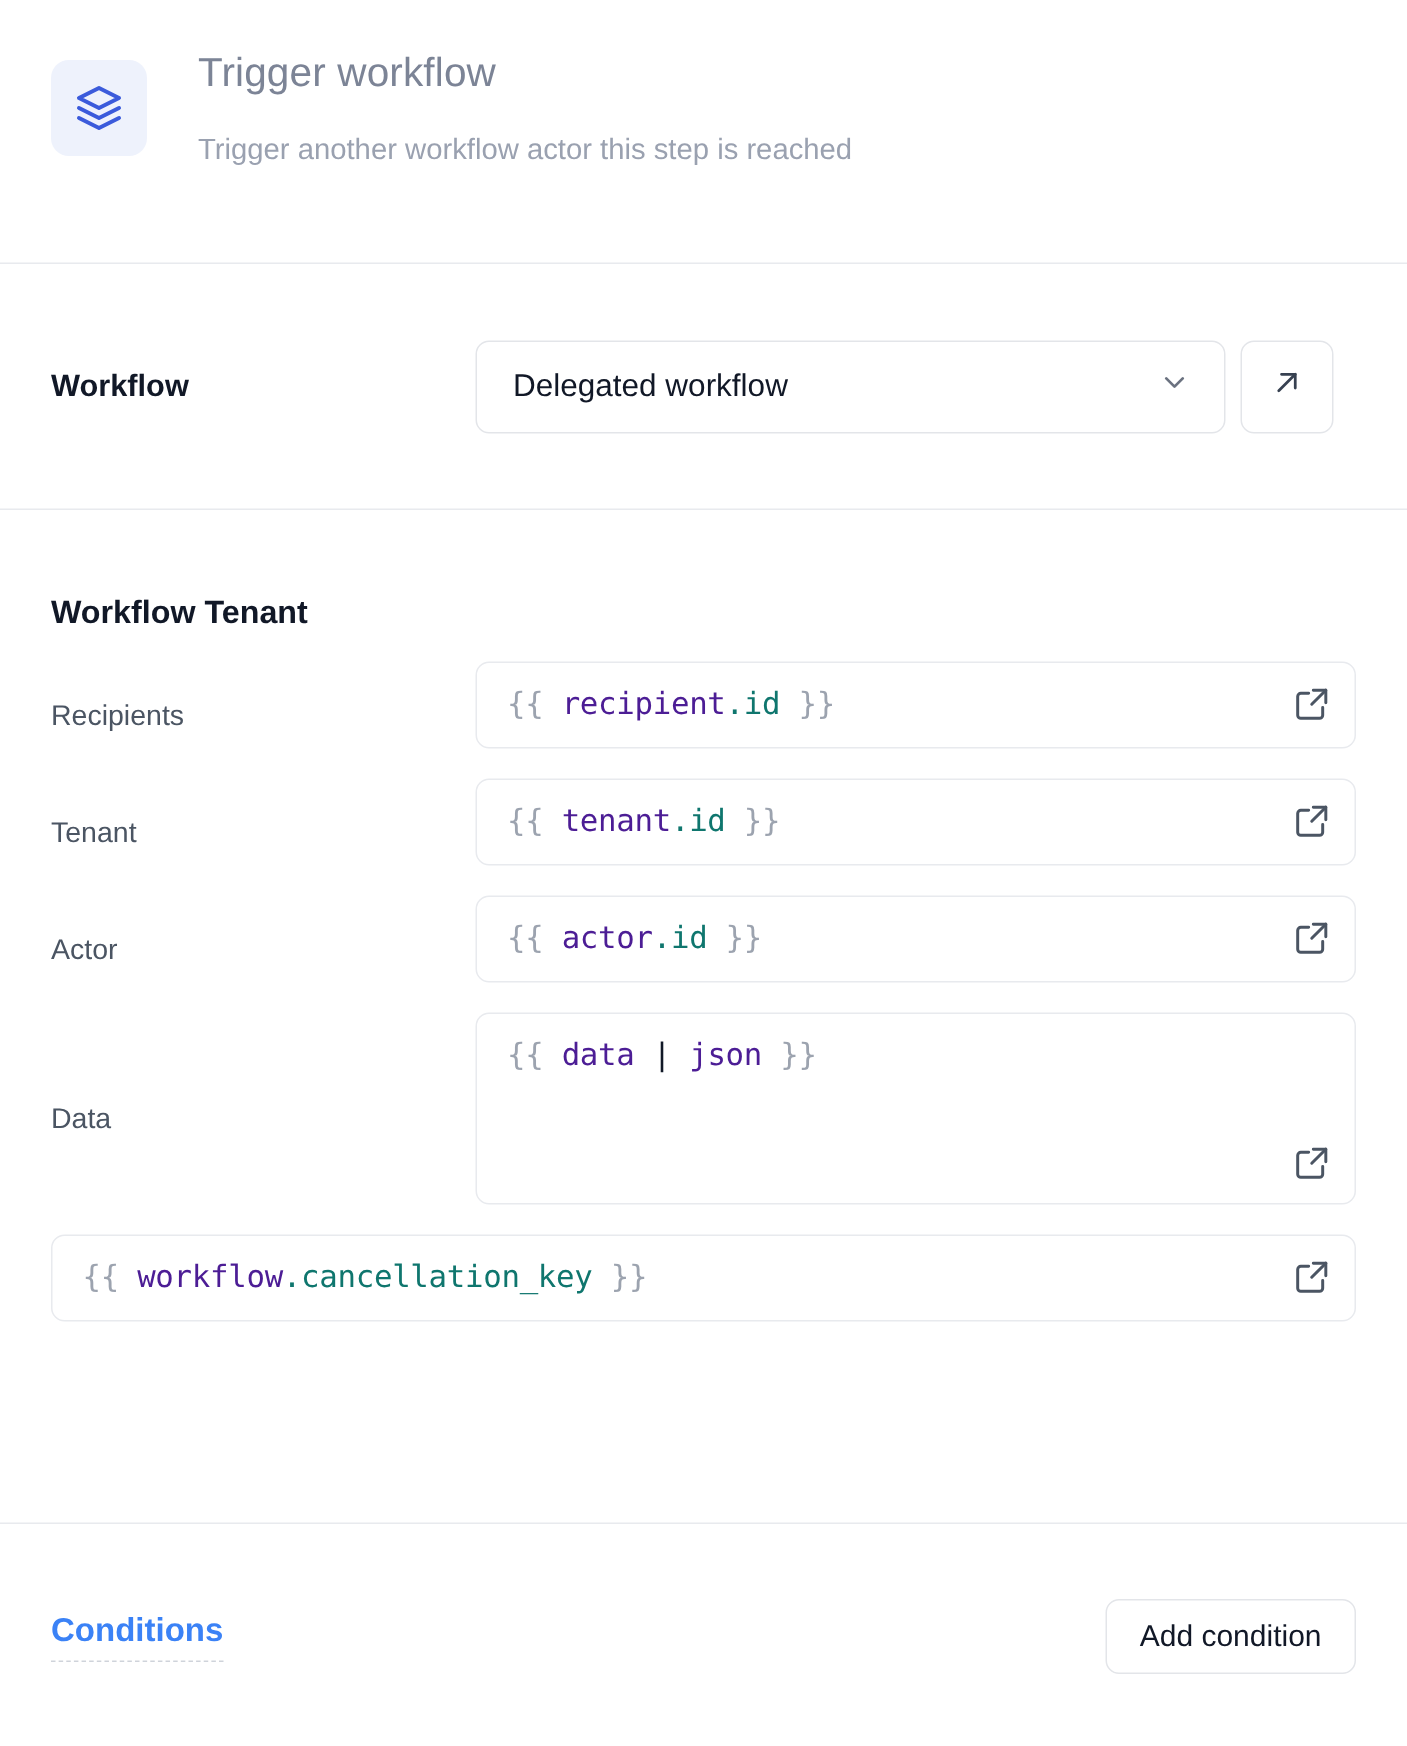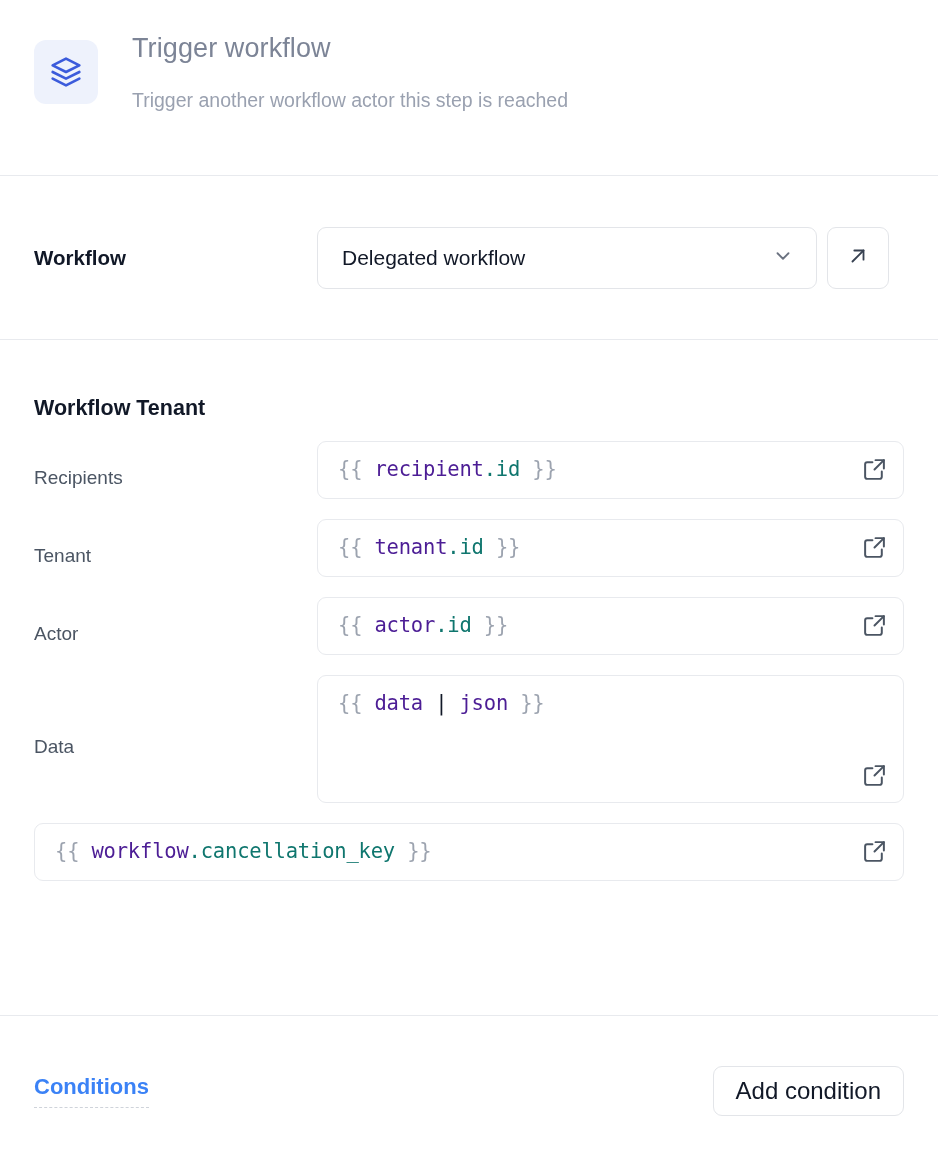--- a/index.html
+++ b/index.html
@@ -191,21 +191,21 @@
     padding-bottom: 7px;
     display: inline-block;
     line-height: 1.15;
   }
   .add-condition-btn {
     height: 50px;
     border: 1px solid #e3e5e9;
     border-radius: 9px;
     background: #fff;
     font-family: "Liberation Sans", sans-serif;
-    font-size: 24px;
+    font-size: 20px;
     color: #111827;
     padding: 0 22px;
     display: flex;
     align-items: center;
   }
 </style>
 </head>
 <body>
 
 <div class="header">

